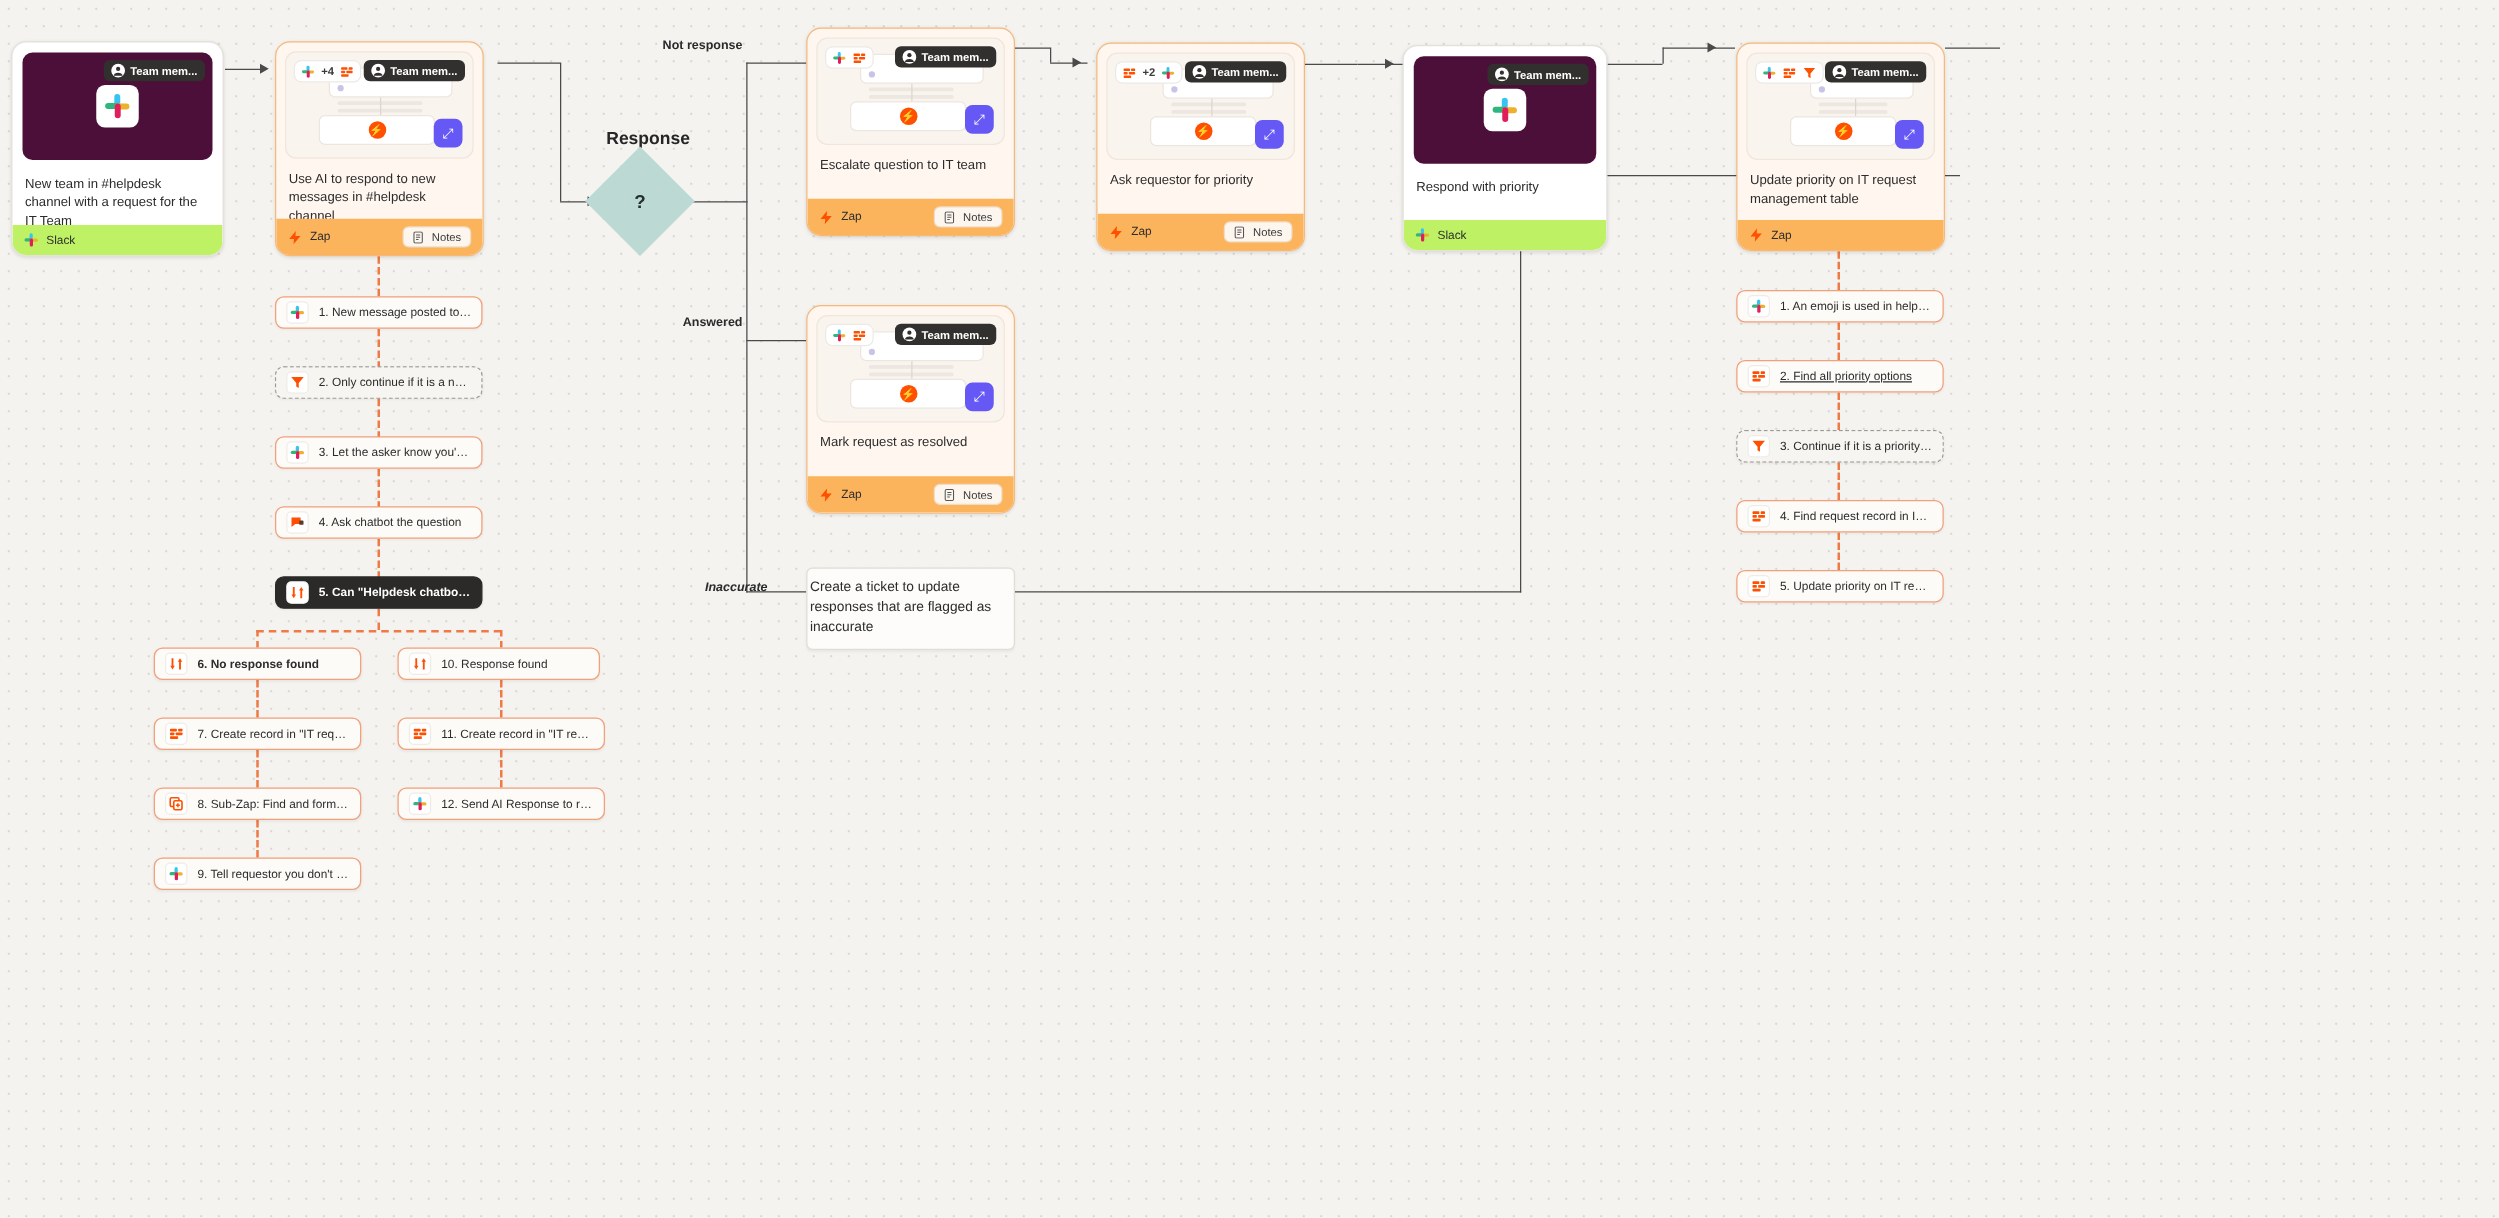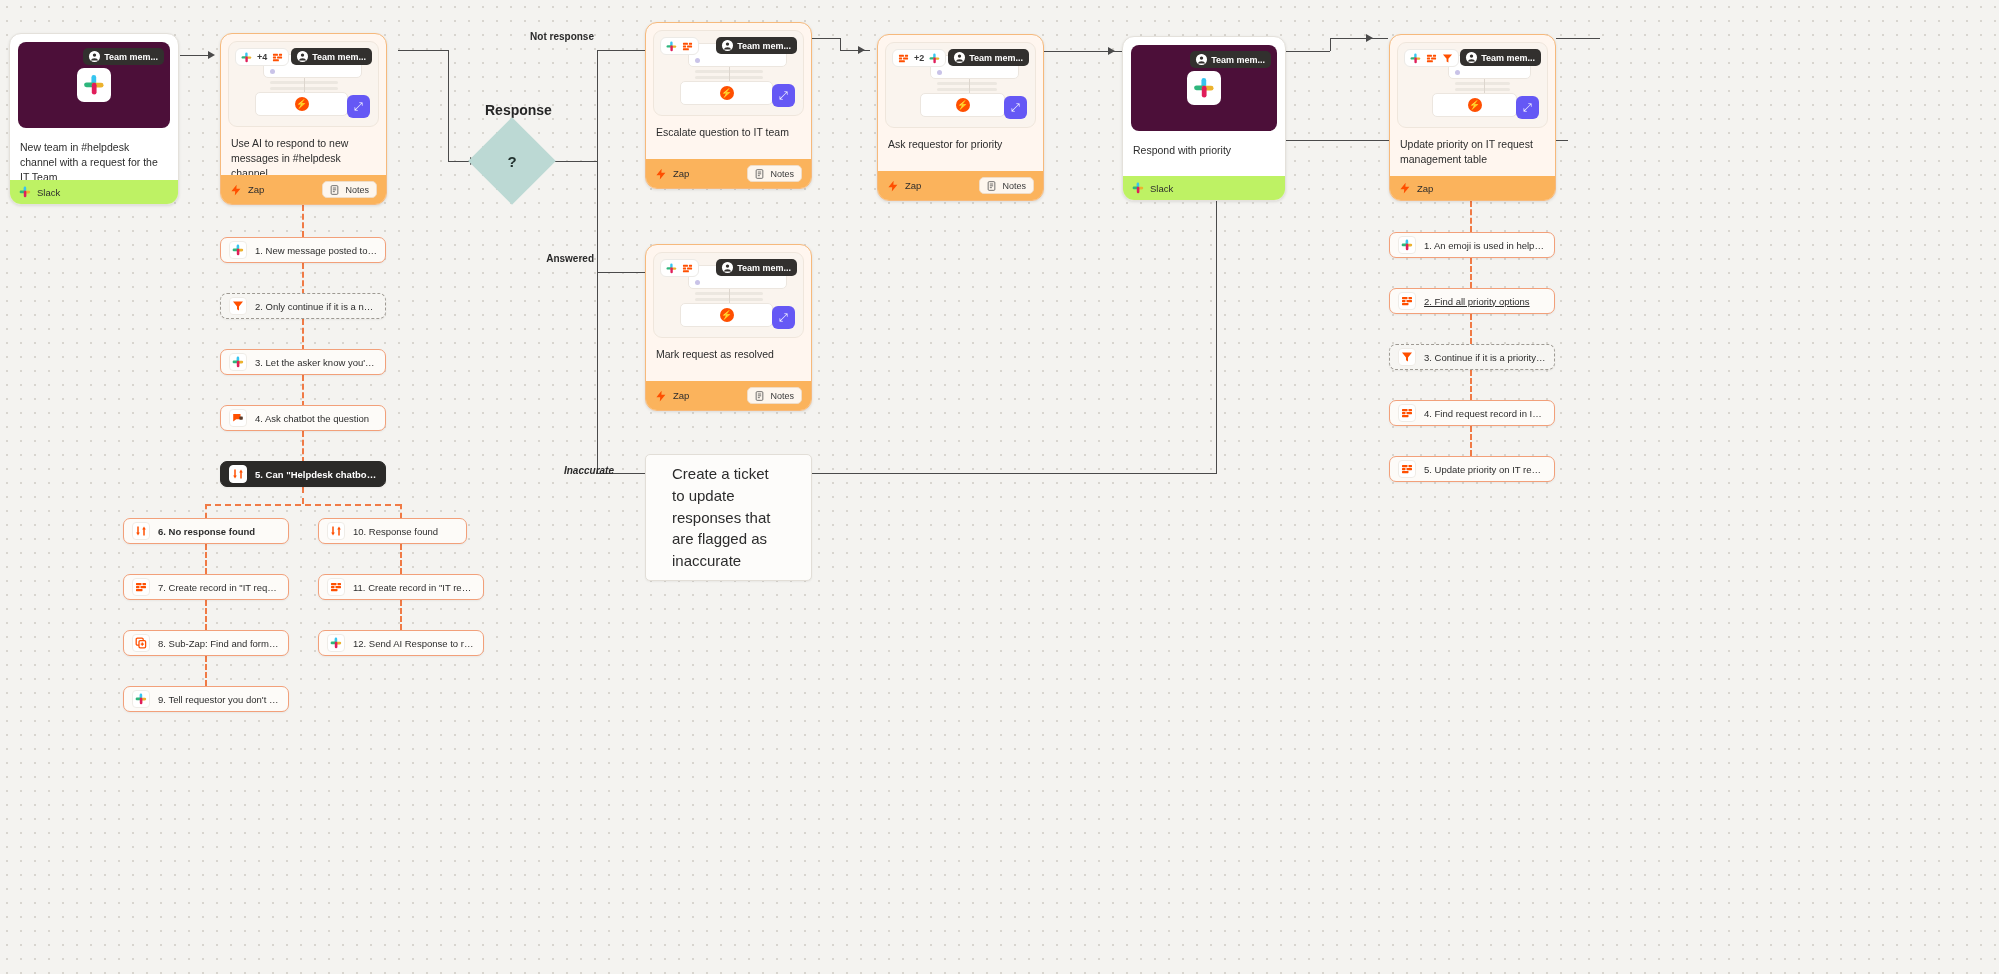--- a/index.html
+++ b/index.html
@@ -140,21 +140,21 @@
   .branch-label {
     position: absolute; font-size: 10px; font-weight: bold; color: #2a2a2a;
     white-space: nowrap;
   }
   .floating-label {
     position: absolute; font-size: 14px; font-weight: bold; color: #262626;
     white-space: nowrap;
   }
   .note-box {
     position: absolute; background: #fdfcfa; border: 1px solid #e2ded7;
-    border-radius: 5px; padding: 8px 26px; font-size: 15px; line-height: 1.45;
+    border-radius: 5px; padding: 8px 2px; font-size: 11px; line-height: 1.45;
     color: #2c2c2c; box-shadow: 0 1px 2px rgba(0,0,0,.05);
   }
 </style>
 </head>
 <body>
 
 <svg width="0" height="0" style="position:absolute" aria-hidden="true">
   <defs>
     <g id="g-slack">
       <rect x="4.6" y="0.6" width="2.6" height="6.4" rx="1.3" fill="#36c5f0"></rect>
@@ -400,21 +400,21 @@
   </div>
   <div class="step" style="left:123px; top:686px; width:166px;">
     <span class="step-ico">
         <svg viewBox="0 0 12 12">
           <use href="#g-slack"></use>
         </svg>
       </span>
     <span class="step-label">9. Tell requestor you don't have ...</span>
   </div>
 
-  <div class="step" style="left:318px; top:518px; width:149px;">
+  <div class="step" style="left:318px; top:518px; width:162px;">
     <span class="step-ico">
         <svg viewBox="0 0 12 12">
           <use href="#g-paths"></use>
         </svg>
       </span>
     <span class="step-label">10. Response found</span>
   </div>
   <div class="step" style="left:318px; top:574px; width:166px;">
     <span class="step-ico">
         <svg viewBox="0 0 12 12">

